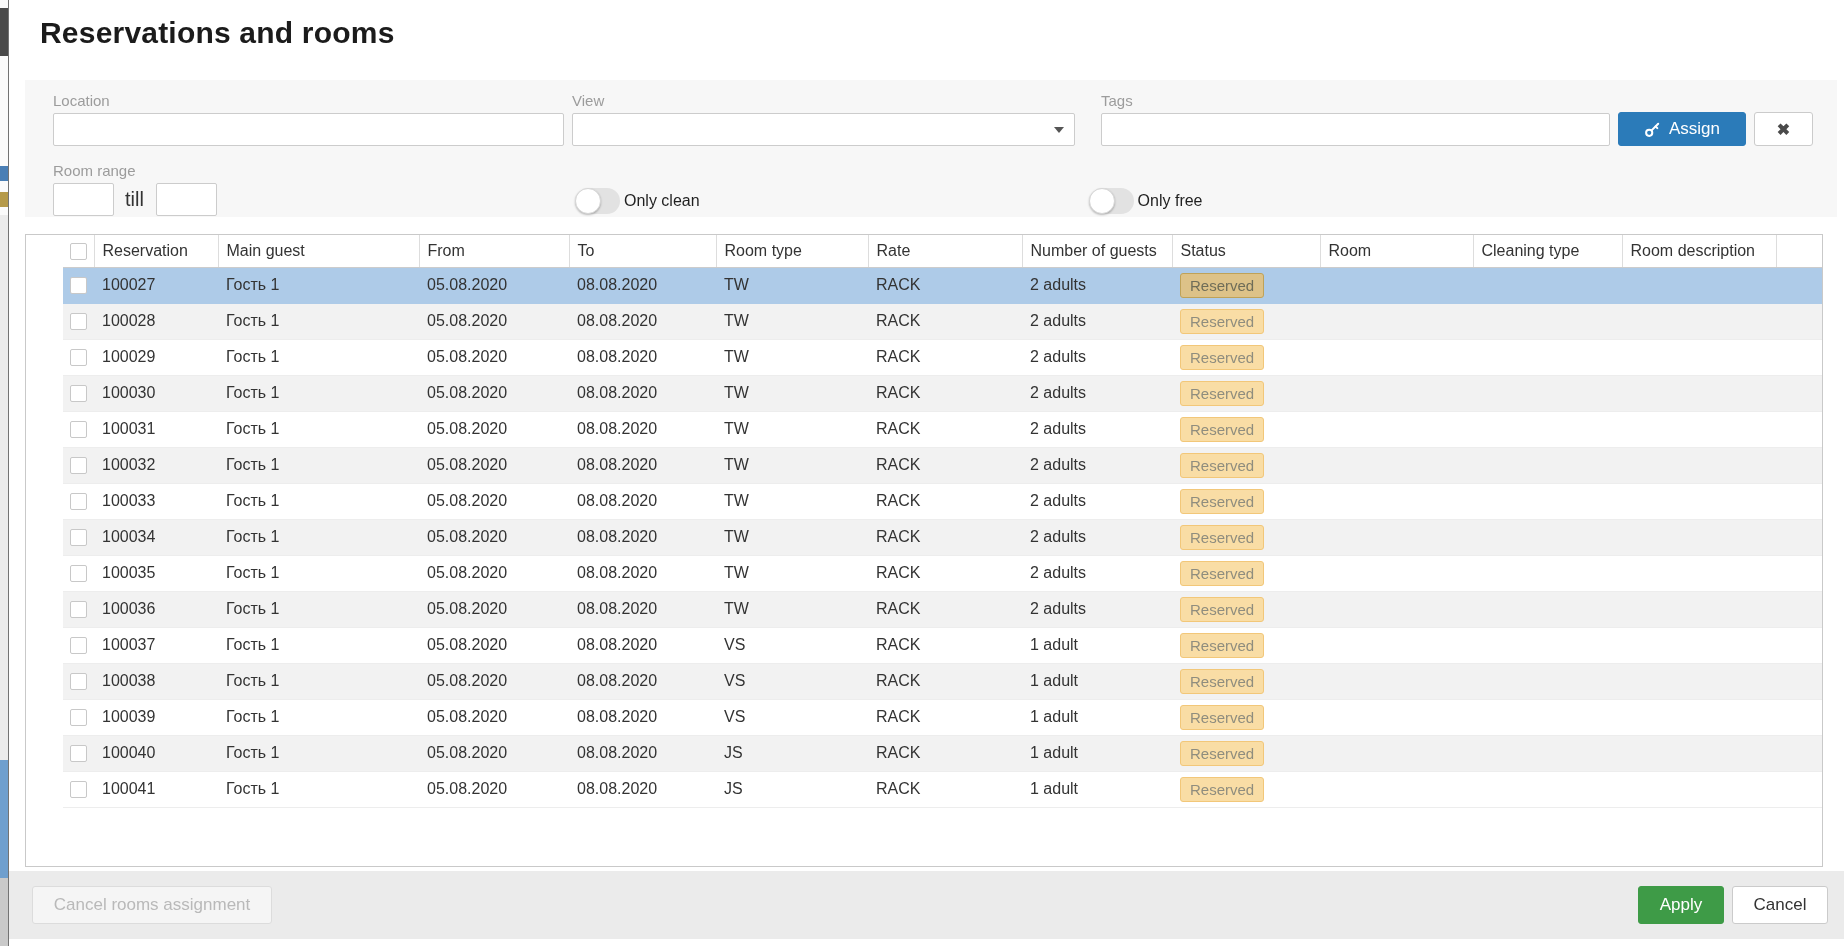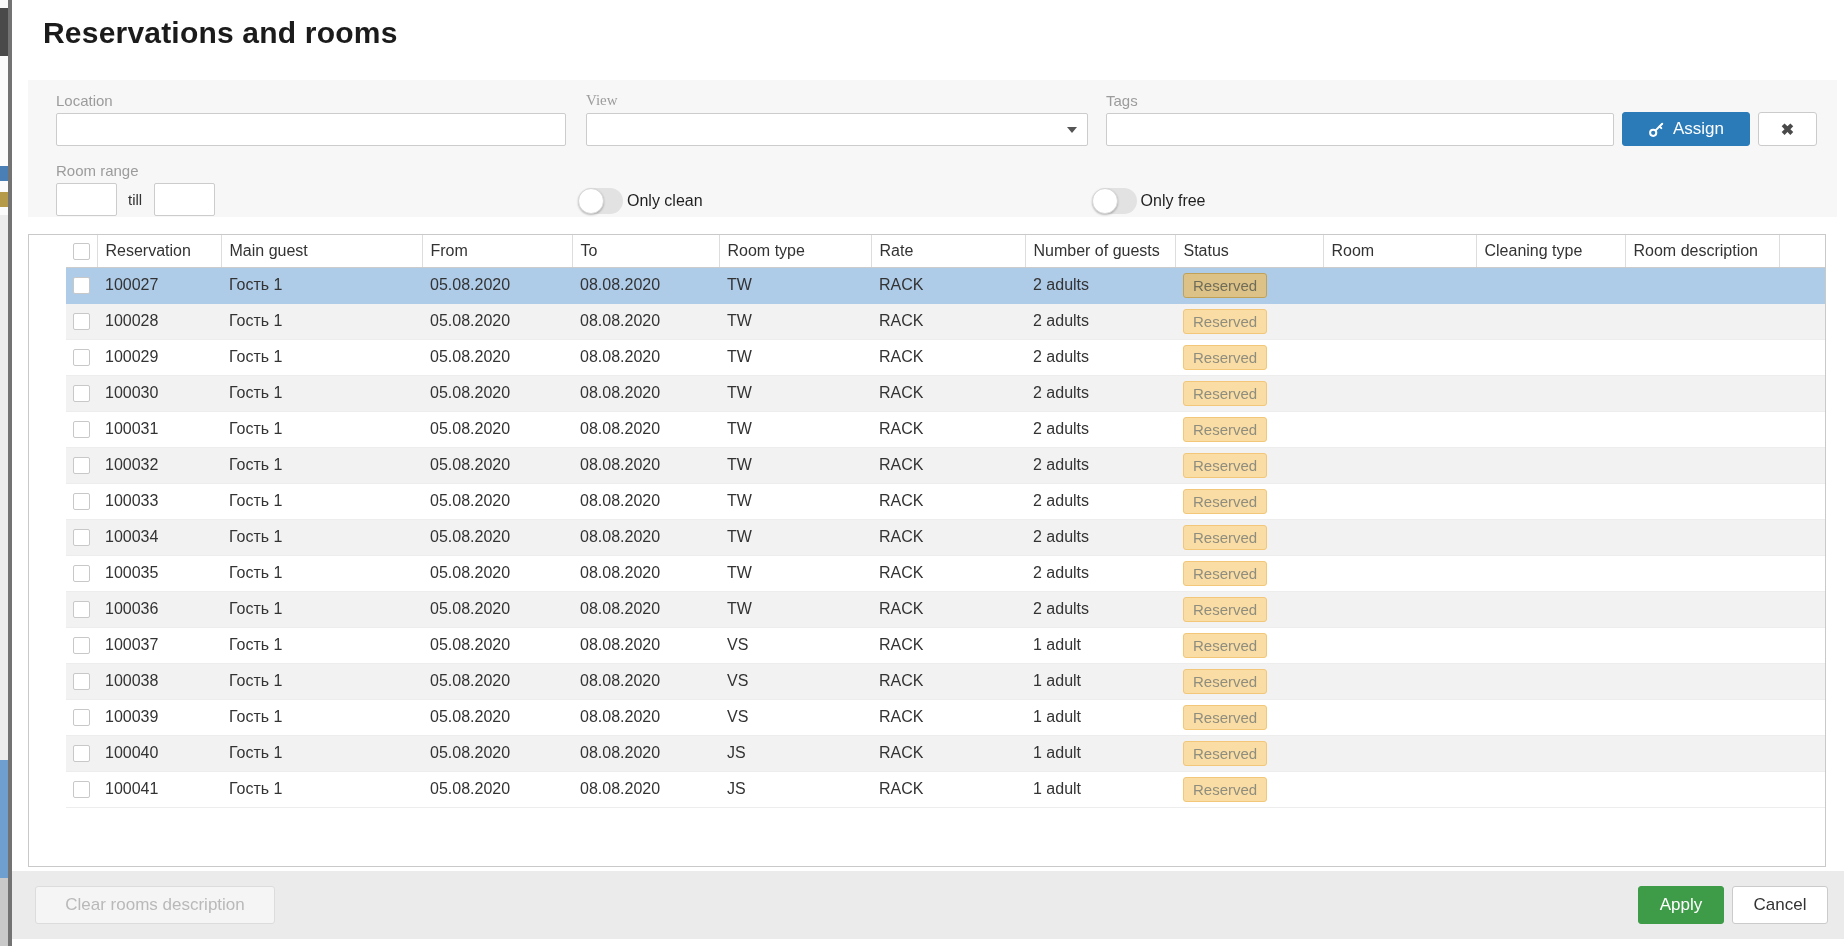--- a/index.html
+++ b/index.html
@@ -13,21 +13,21 @@
   
   .page-edge { position: absolute; left: 0; top: 0; width: 8px; height: 946px; background: #fbfbfb; z-index: 5; }
   .page-edge .seg { position: absolute; left: 0; width: 8px; }
   .seg-dark   { top: 8px;   height: 48px;  background: #4a4a4a; }
   .seg-blue1  { top: 166px; height: 15px;  background: #4a7fb5; }
   .seg-gold   { top: 192px; height: 15px;  background: #b59a4a; }
   .seg-gray   { top: 215px; height: 545px; background: #ececec; }
   .seg-blue2  { top: 760px; height: 118px; background: #6f9fce; }
   .seg-foot   { top: 878px; height: 68px;  background: #c9c9c9; }
 
-  .modal { position: absolute; left: 8px; top: 0; width: 1836px; height: 946px; background: #fff; border-left: 4px solid #737373; }
+  .modal { position: absolute; left: 8px; top: 0; width: 1836px; height: 946px; background: #fff; border-left: 1px solid #737373; }
 
   .page-title {
     font-size: 30px; font-weight: bold; color: #1b1b1b;
     padding: 16px 0 0 31px; letter-spacing: 0.2px;
   }
 
   
   .filter-panel {
     margin: 30px 7px 0 16px;
     background: #f7f7f7;
@@ -36,41 +36,41 @@
     position: relative;
   }
   .filter-row { display: flex; align-items: flex-start; }
   .filter-row.second { margin-top: 16px; align-items: center; }
   .field-label { font-size: 15px; color: #9c9c9c; margin-bottom: 4px; display: block; }
   .text-input {
     height: 33px; border: 1px solid #ccc; background: #fff; border-radius: 2px;
     font-family: inherit; font-size: 16px; color: #333; padding: 0 8px; outline: none; width: 100%;
   }
   .fg-location { width: 511px; }
-  .fg-view     { width: 503px; margin-left: 20px; font-family: Liberation Serif, serif; }
-  .fg-tags     { width: 509px; margin-left: 18px; }
+  .fg-view     { width: 503px; margin-left: 8px; }
+  .fg-tags     { width: 509px; margin-left: 26px; }
   .select-wrap { position: relative; }
   .select-caret {
     position: absolute; right: 11px; top: 14px; width: 0; height: 0;
     border-left: 5px solid transparent; border-right: 5px solid transparent; border-top: 6px solid #555;
   }
   .panel-buttons { margin-left: 8px; margin-top: 20px; display: flex; border-radius: 7px; }
   .assign-btn {
     display: flex; align-items: center; justify-content: center; gap: 8px;
     width: 128px; height: 34px; border: 1px solid var(--accent-blue); border-radius: 3px;
     background: var(--accent-blue); color: #fff; font-family: inherit; font-size: 17px; cursor: pointer;
   }
   .xclear-btn {
     width: 59px; height: 34px; margin-left: 8px; border: 1px solid #cbcbcb; border-radius: 3px;
     background: #fff; color: #4a4a4a; font-size: 16px; font-weight: bold; cursor: pointer; font-family: inherit;
   }
   .room-range-group { width: 511px; }
   .range-inputs { display: flex; align-items: center; margin-top: 2px; }
   .small-input { width: 61px; height: 33px; border: 1px solid #ccc; background: #fff; border-radius: 2px; font-family: inherit; font-size: 16px; padding: 0 6px; outline: none; }
-  .till-label { font-size: 15px; color: #333; margin: 0 12px 0 11px; }
+  .till-label { font-size: 20px; color: #333; margin: 0 12px 0 11px; }
 
   .toggle-group { display: flex; align-items: center; margin-top: 24px; }
   .tg-clean { margin-left: 12px; }
   .tg-free  { margin-left: 390px; }
   .toggle {
     position: relative; width: 44px; height: 26px; background: #e2e2e2; border-radius: 13px; cursor: pointer; flex: none;
   }
   .toggle .knob {
     position: absolute; left: -1px; top: 0px; width: 26px; height: 26px; border-radius: 50%;
     background: #fff; border: 1px solid #d6d6d6; box-shadow: 0 1px 2px rgba(0,0,0,.25);
@@ -459,20 +459,20 @@
     <td></td>
     <td></td>
     <td></td>
     <td></td>
   </tr>
         </tbody>
     </table>
   </div>
 
   <div class="footer-bar">
-    <button class="clear-btn" disabled="">Clear rooms description</button>
+    <button class="clear-btn" disabled="">Cancel rooms assignment</button>
     <div class="footer-right">
       <button class="apply-btn">Apply</button>
       <button class="cancel-btn">Cancel</button>
     </div>
   </div>
 
 </div>
 
 </body></html>

